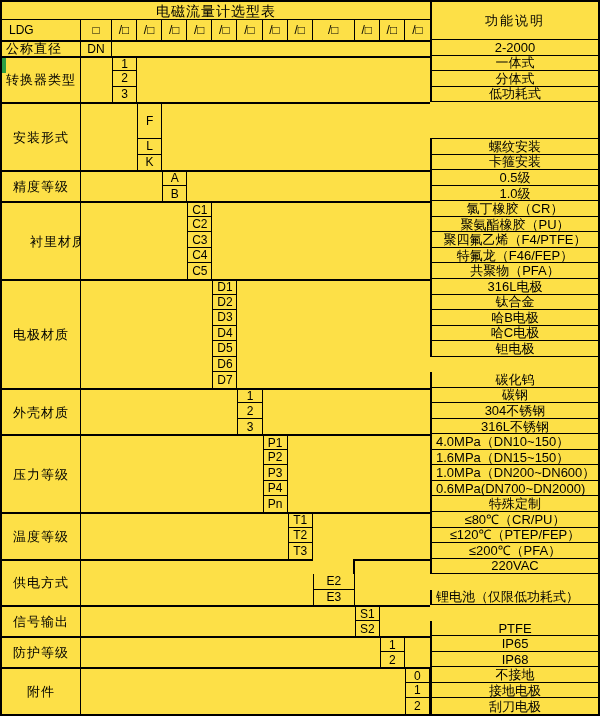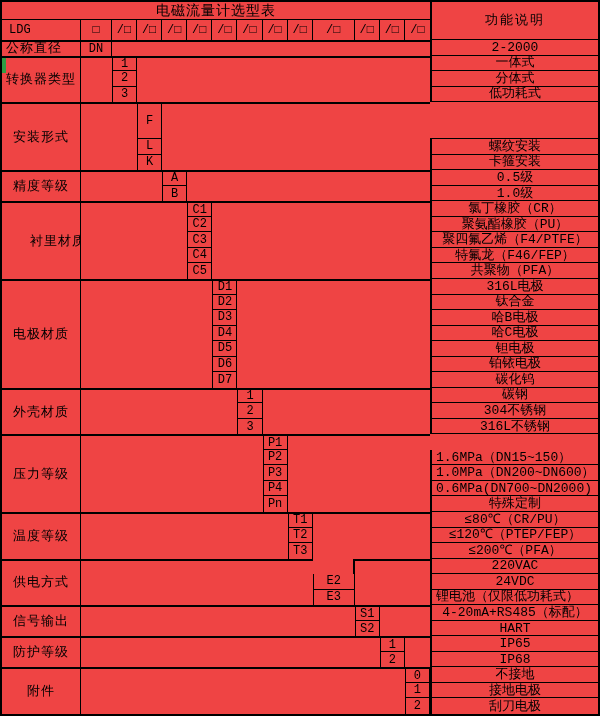--- a/index.html
+++ b/index.html
@@ -4,22 +4,22 @@
 <style>
   html,body{margin:0;padding:0;background:#ffffff;}
   .wrap{width:600px;height:716px;background:#ffffff;}
   .grid{
     display:grid;
     width:600px;height:716px;
     box-sizing:border-box;
     border:2px solid #000;
     grid-template-columns:79px 31px repeat(12, 1fr) 168px;
     grid-template-rows:18px 20px repeat(42, 1fr);
-    font-family:Liberation Mono, monospace;
-    color:#000;background:#ef4444;
+    font-family:Liberation Sans, sans-serif;
+    color:#000;background:#fde047;
   }
   .cell{
     box-sizing:border-box;
     display:flex;align-items:center;justify-content:center;
     border:0 solid #000;
     overflow:hidden;white-space:nowrap;
     font-size:13px;line-height:1;
   }
   .title{grid-row:1/2;grid-column:1/15;border-bottom:1px solid #000;font-size:14px;letter-spacing:1px;}
   .funchead{grid-row:1/3;grid-column:15/16;border-left:2px solid #000;border-bottom:1px solid #000;letter-spacing:2px;}
@@ -109,36 +109,36 @@
       <div class="cell desc" style="grid-area: 17 / 15 / 18 / 16;">316L电极</div>
       <div class="cell codebox" style="grid-area: 18 / 7 / 19 / 8;">D2</div>
       <div class="cell desc" style="grid-area: 18 / 15 / 19 / 16;">钛合金</div>
       <div class="cell codebox" style="grid-area: 19 / 7 / 20 / 8;">D3</div>
       <div class="cell desc" style="grid-area: 19 / 15 / 20 / 16;">哈B电极</div>
       <div class="cell codebox" style="grid-area: 20 / 7 / 21 / 8;">D4</div>
       <div class="cell desc" style="grid-area: 20 / 15 / 21 / 16;">哈C电极</div>
       <div class="cell codebox" style="grid-area: 21 / 7 / 22 / 8;">D5</div>
       <div class="cell desc" style="grid-area: 21 / 15 / 22 / 16;">钽电极</div>
       <div class="cell codebox" style="grid-area: 22 / 7 / 23 / 8;">D6</div>
-      <div class="cell desc" style="grid-area: 22 / 15 / 23 / 16;">铂铱电极</div>
       <div class="cell codebox lastrow" style="grid-area: 23 / 7 / 24 / 8;">D7</div>
       <div class="cell desc" style="grid-area: 23 / 15 / 24 / 16;">碳化钨</div>
       <div class="cell label sec-top" style="grid-area: 24 / 1 / 27 / 2;">外壳材质</div>
       <div class="cell gap sec-top" style="grid-area: 24 / 2 / 27 / 8;"></div>
       <div class="cell gap sec-top" style="grid-area: 24 / 9 / 27 / 15;"></div>
       <div class="cell codebox firstrow" style="grid-area: 24 / 8 / 25 / 9;">1</div>
       <div class="cell desc" style="grid-area: 24 / 15 / 25 / 16;">碳钢</div>
       <div class="cell codebox" style="grid-area: 25 / 8 / 26 / 9;">2</div>
       <div class="cell desc" style="grid-area: 25 / 15 / 26 / 16;">304不锈钢</div>
       <div class="cell codebox lastrow" style="grid-area: 26 / 8 / 27 / 9;">3</div>
       <div class="cell desc" style="grid-area: 26 / 15 / 27 / 16;">316L不锈钢</div>
       <div class="cell label sec-top" style="grid-area: 27 / 1 / 32 / 2;">压力等级</div>
       <div class="cell gap sec-top" style="grid-area: 27 / 2 / 32 / 9;"></div>
       <div class="cell gap sec-top" style="grid-area: 27 / 10 / 32 / 15;"></div>
       <div class="cell codebox firstrow" style="grid-area: 27 / 9 / 28 / 10;">P1</div>
+      <div class="cell desc leftalign" style="grid-area: 27 / 15 / 28 / 16;">4.0MPa（DN10~150）</div>
       <div class="cell codebox" style="grid-area: 28 / 9 / 29 / 10;">P2</div>
       <div class="cell desc leftalign" style="grid-area: 28 / 15 / 29 / 16;">1.6MPa（DN15~150）</div>
       <div class="cell codebox" style="grid-area: 29 / 9 / 30 / 10;">P3</div>
       <div class="cell desc leftalign" style="grid-area: 29 / 15 / 30 / 16;">1.0MPa（DN200~DN600）</div>
       <div class="cell codebox" style="grid-area: 30 / 9 / 31 / 10;">P4</div>
       <div class="cell desc leftalign" style="grid-area: 30 / 15 / 31 / 16;">0.6MPa(DN700~DN2000)</div>
       <div class="cell codebox lastrow" style="grid-area: 31 / 9 / 32 / 10;">Pn</div>
       <div class="cell desc" style="grid-area: 31 / 15 / 32 / 16;">特殊定制</div>
       <div class="cell label sec-top" style="grid-area: 32 / 1 / 35 / 2;">温度等级</div>
       <div class="cell gap sec-top" style="grid-area: 32 / 2 / 35 / 10;"></div>
@@ -148,30 +148,28 @@
       <div class="cell codebox" style="grid-area: 33 / 10 / 34 / 11;">T2</div>
       <div class="cell desc" style="grid-area: 33 / 15 / 34 / 16;">≤120℃（PTEP/FEP）</div>
       <div class="cell codebox lastrow" style="grid-area: 34 / 10 / 35 / 11;">T3</div>
       <div class="cell desc" style="grid-area: 34 / 15 / 35 / 16;">≤200℃（PFA）</div>
       <div class="cell label sec-top" style="grid-area: 35 / 1 / 38 / 2;">供电方式</div>
       <div class="cell gap sec-top" style="grid-area: 35 / 2 / 38 / 11;"></div>
       <div class="cell gap sec-top" style="grid-area: 35 / 12 / 38 / 15;"></div>
       <div class="cell codebox firstrow" style="grid-area: 35 / 11 / 36 / 12; margin-left: 40px;">E1</div>
       <div class="cell desc" style="grid-area: 35 / 15 / 36 / 16;">220VAC</div>
       <div class="cell codebox" style="grid-area: 36 / 11 / 37 / 12;">E2</div>
-      <div class="cell desc" style="grid-area: 36 / 15 / 37 / 16;">24VDC</div>
       <div class="cell codebox lastrow" style="grid-area: 37 / 11 / 38 / 12;">E3</div>
       <div class="cell desc leftalign" style="grid-area: 37 / 15 / 38 / 16;">锂电池（仅限低功耗式）</div>
       <div class="cell label sec-top" style="grid-area: 38 / 1 / 40 / 2;">信号输出</div>
       <div class="cell gap sec-top" style="grid-area: 38 / 2 / 40 / 12;"></div>
       <div class="cell gap sec-top" style="grid-area: 38 / 13 / 40 / 15;"></div>
       <div class="cell codebox firstrow" style="grid-area: 38 / 12 / 39 / 13;">S1</div>
-      <div class="cell desc" style="grid-area: 38 / 15 / 39 / 16;">4-20mA+RS485（标配）</div>
       <div class="cell codebox lastrow" style="grid-area: 39 / 12 / 40 / 13;">S2</div>
-      <div class="cell desc" style="grid-area: 39 / 15 / 40 / 16;">HART</div>
+      <div class="cell desc" style="grid-area: 39 / 15 / 40 / 16;">PTFE</div>
       <div class="cell label sec-top" style="grid-area: 40 / 1 / 42 / 2;">防护等级</div>
       <div class="cell gap sec-top" style="grid-area: 40 / 2 / 42 / 13;"></div>
       <div class="cell gap sec-top" style="grid-area: 40 / 14 / 42 / 15;"></div>
       <div class="cell codebox firstrow" style="grid-area: 40 / 13 / 41 / 14;">1</div>
       <div class="cell desc" style="grid-area: 40 / 15 / 41 / 16;">IP65</div>
       <div class="cell codebox lastrow" style="grid-area: 41 / 13 / 42 / 14;">2</div>
       <div class="cell desc" style="grid-area: 41 / 15 / 42 / 16;">IP68</div>
       <div class="cell label sec-top" style="grid-area: 42 / 1 / 45 / 2;">附件</div>
       <div class="cell gap sec-top" style="grid-area: 42 / 2 / 45 / 14;"></div>
       <div class="cell codebox firstrow" style="grid-area: 42 / 14 / 43 / 15;">0</div>

